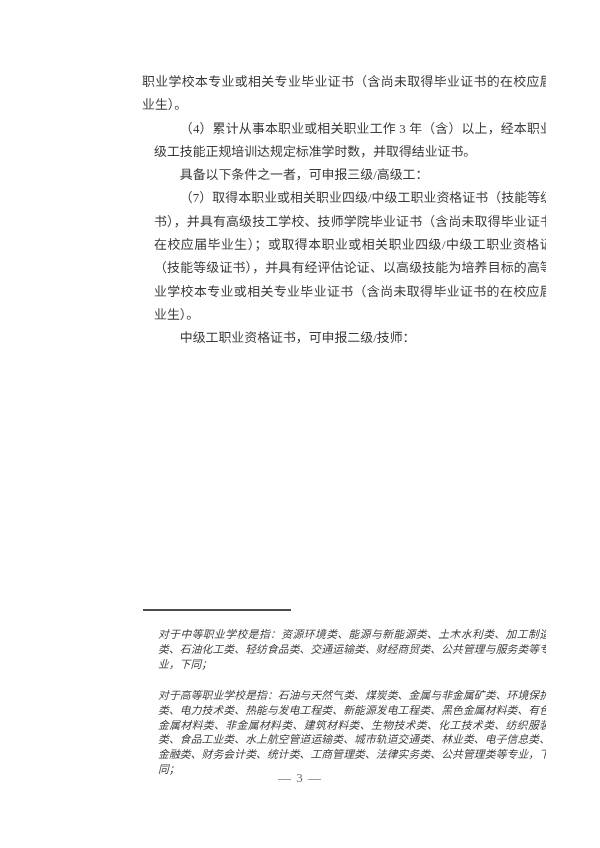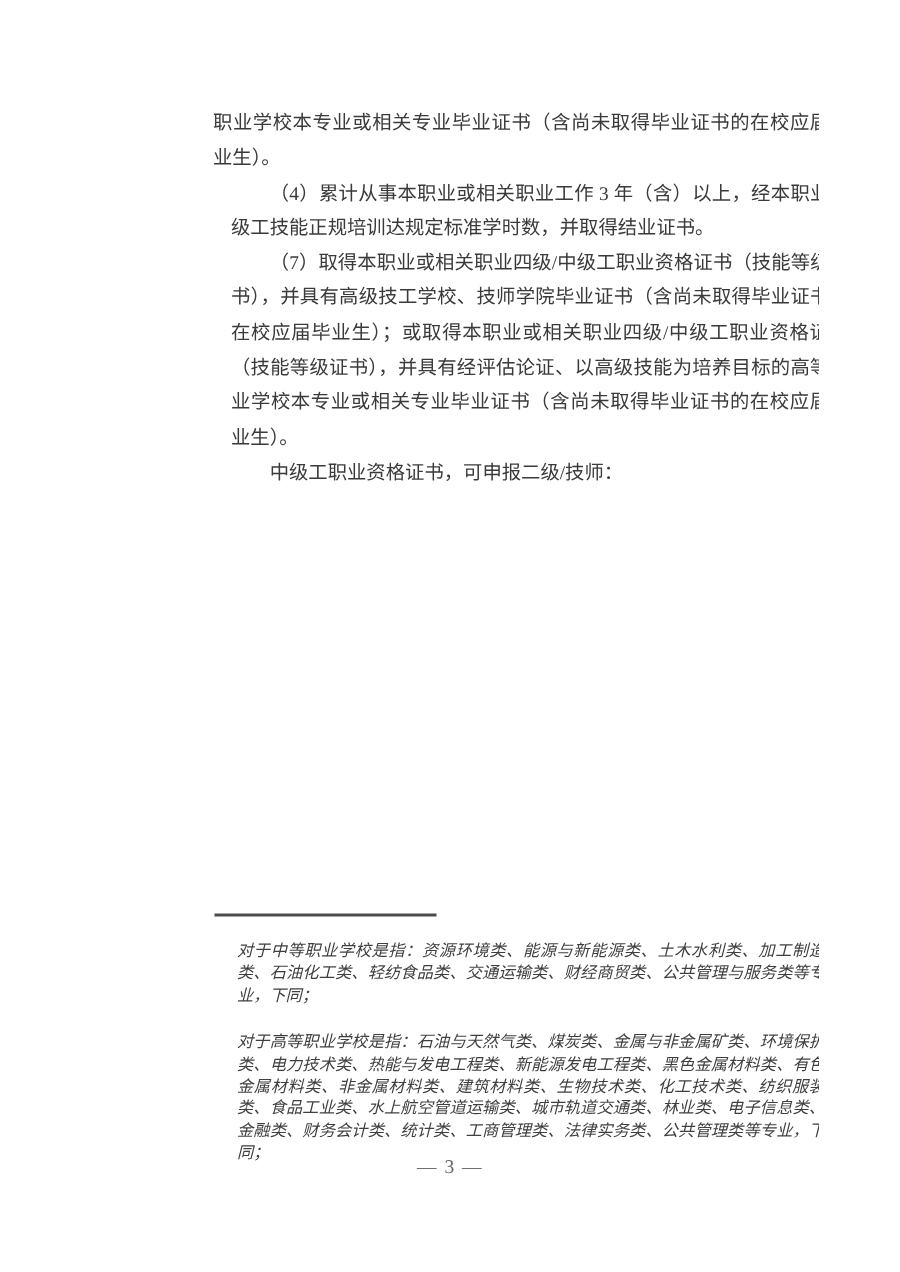--- a/index.html
+++ b/index.html
@@ -74,20 +74,21 @@
 <body>
 
 <div class="page">
 
   <div class="body-text">
 
       <p>职业学校本专业或相关专业毕业证书（含尚未取得毕业证书的在校应届毕业生）。</p>
 
       <p class="indent">（4）累计从事本职业或相关职业工作 3 年（含）以上，经本职业中级工技能正规培训达规定标准学时数，并取得结业证书。</p>
 
+      <p class="indent">具备以下条件之一者，可申报三级/高级工：</p>
 
 
       <p class="indent">（7）取得本职业或相关职业四级/中级工职业资格证书（技能等级证书），并具有高级技工学校、技师学院毕业证书（含尚未取得毕业证书的在校应届毕业生）；或取得本职业或相关职业四级/中级工职业资格证书（技能等级证书），并具有经评估论证、以高级技能为培养目标的高等职业学校本专业或相关专业毕业证书（含尚未取得毕业证书的在校应届毕业生）。</p>
 
 
 
       <p class="indent">中级工职业资格证书，可申报二级/技师：</p>
     </div>
 
   <div class="footnote-section">

